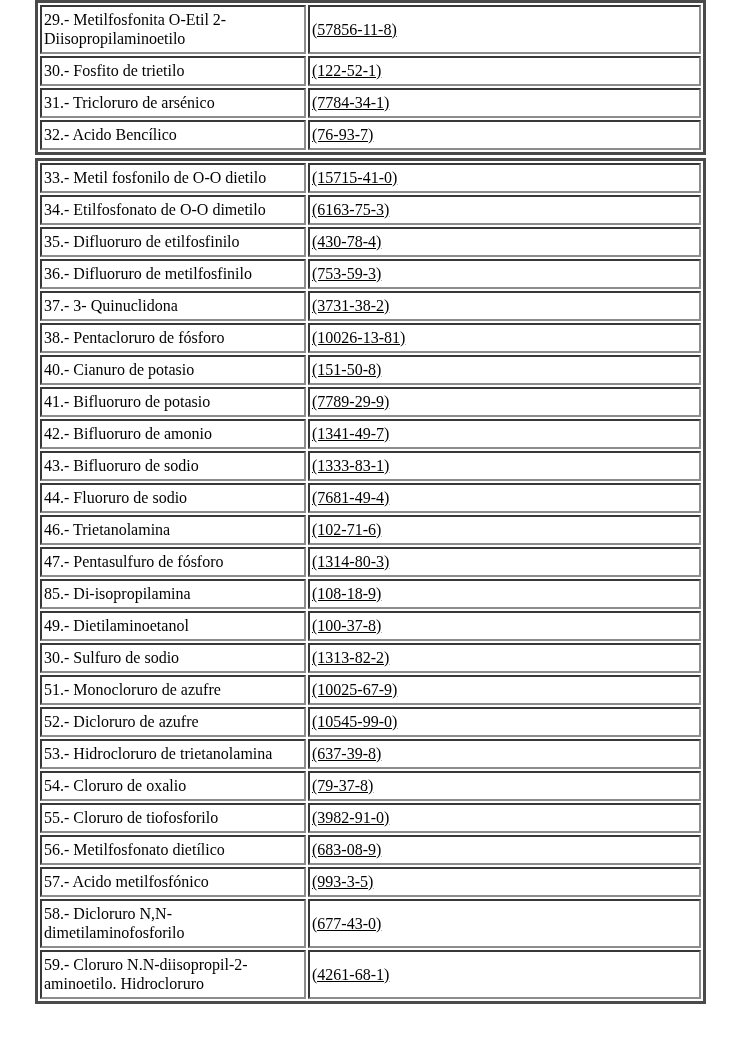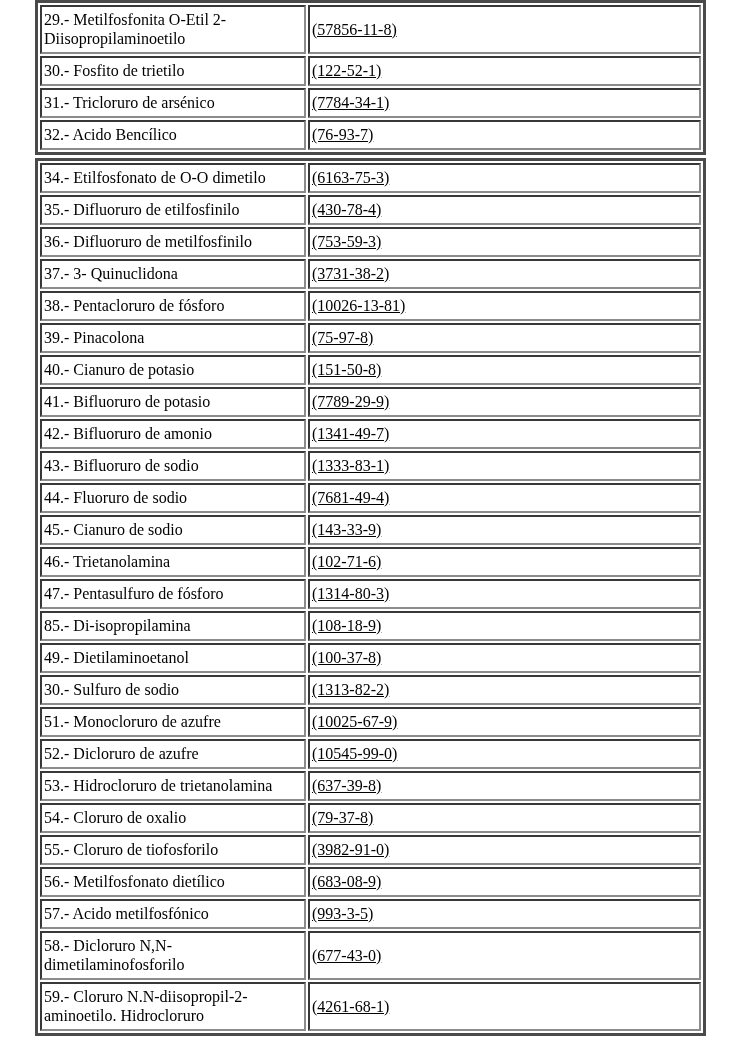--- a/index.html
+++ b/index.html
@@ -60,66 +60,62 @@
         </tr>
         <tr>
           <td class="col-name">32.- Acido Bencílico</td>
           <td class="col-cas">(76-93-7)</td>
         </tr>
       </tbody>
     </table>
     <table class="chem-table">
       <tbody>
         <tr>
+          <td class="col-name">33.- Metil fosfonilo de O-O dietilo</td>
+          <td class="col-cas">(15715-41-0)</td>
+        </tr>
+        <tr>
           <td class="col-name">34.- Etilfosfonato de O-O dimetilo</td>
           <td class="col-cas">(6163-75-3)</td>
         </tr>
         <tr>
           <td class="col-name">35.- Difluoruro de etilfosfinilo</td>
           <td class="col-cas">(430-78-4)</td>
         </tr>
         <tr>
           <td class="col-name">36.- Difluoruro de metilfosfinilo</td>
           <td class="col-cas">(753-59-3)</td>
         </tr>
         <tr>
           <td class="col-name">37.- 3- Quinuclidona</td>
           <td class="col-cas">(3731-38-2)</td>
         </tr>
         <tr>
           <td class="col-name">38.- Pentacloruro de fósforo</td>
           <td class="col-cas">(10026-13-81)</td>
         </tr>
         <tr>
-          <td class="col-name">39.- Pinacolona</td>
-          <td class="col-cas">(75-97-8)</td>
-        </tr>
-        <tr>
           <td class="col-name">40.- Cianuro de potasio</td>
           <td class="col-cas">(151-50-8)</td>
         </tr>
         <tr>
           <td class="col-name">41.- Bifluoruro de potasio</td>
           <td class="col-cas">(7789-29-9)</td>
         </tr>
         <tr>
           <td class="col-name">42.- Bifluoruro de amonio</td>
           <td class="col-cas">(1341-49-7)</td>
         </tr>
         <tr>
           <td class="col-name">43.- Bifluoruro de sodio</td>
           <td class="col-cas">(1333-83-1)</td>
         </tr>
         <tr>
           <td class="col-name">44.- Fluoruro de sodio</td>
           <td class="col-cas">(7681-49-4)</td>
-        </tr>
-        <tr>
-          <td class="col-name">45.- Cianuro de sodio</td>
-          <td class="col-cas">(143-33-9)</td>
         </tr>
         <tr>
           <td class="col-name">46.- Trietanolamina</td>
           <td class="col-cas">(102-71-6)</td>
         </tr>
         <tr>
           <td class="col-name">47.- Pentasulfuro de fósforo</td>
           <td class="col-cas">(1314-80-3)</td>
         </tr>
         <tr>

